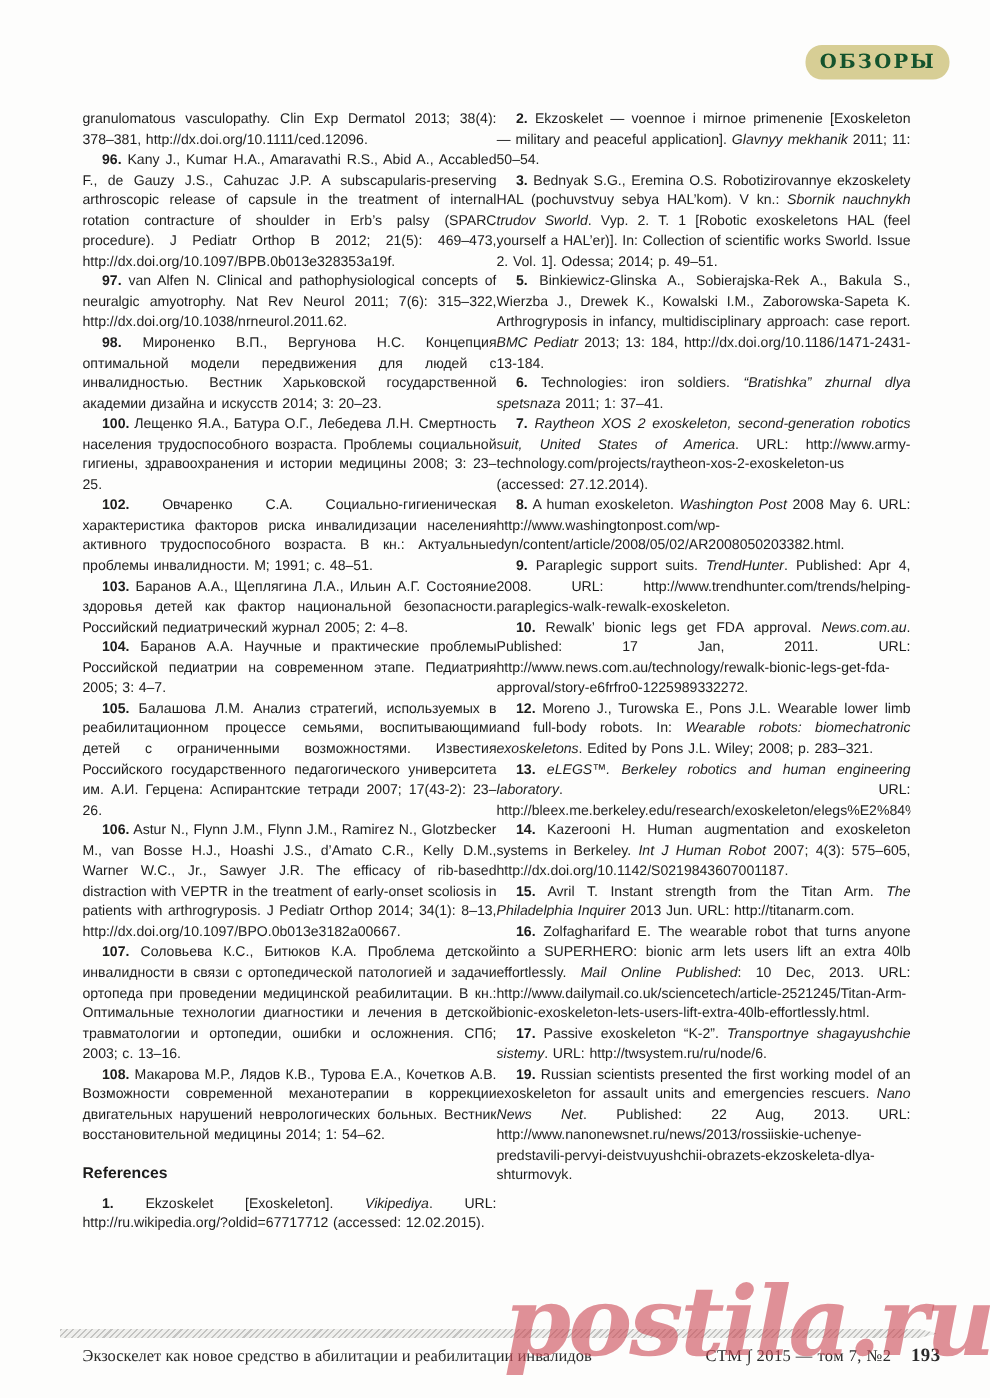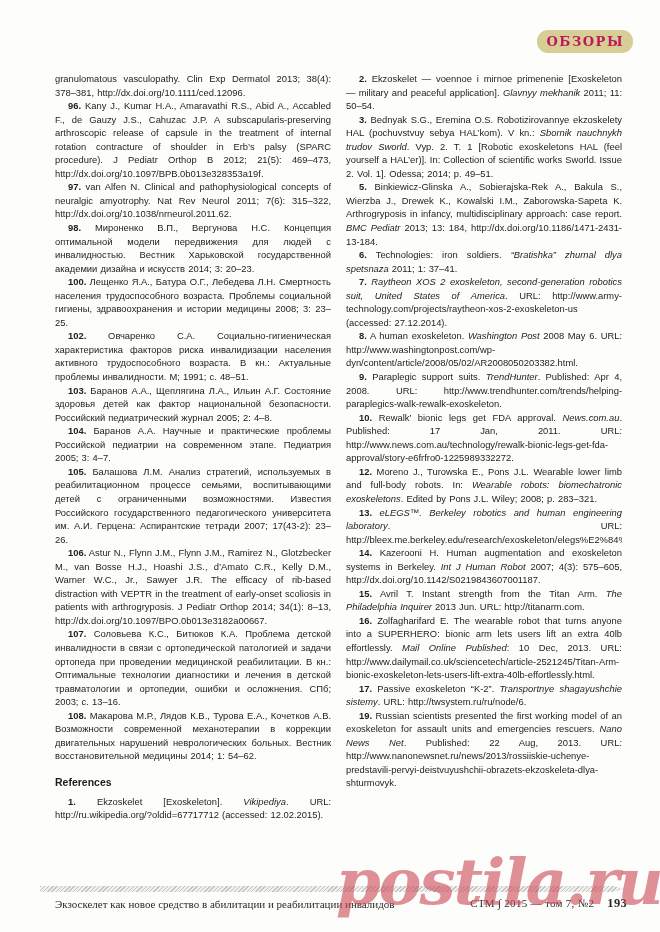--- a/index.html
+++ b/index.html
@@ -1,21 +1,21 @@
 <!DOCTYPE html>
 <html><head>
 <meta charset="utf-8">
 <style>
   html,body{margin:0;padding:0;background:#e9e9e7;}
   .page{position:relative;width:660px;height:932px;margin:0 auto;background:#fdfdfc;
         overflow:hidden;font-family:"Liberation Sans",sans-serif;color:#1d1d1d;}
-  .badge{position:absolute;top:30px;right:27px;background:#d7ce95;color:#be185d;
+  .badge{position:absolute;top:30px;right:27px;background:#d7ce95;color:#14532d;
          font-family:"DejaVu Serif",serif;font-weight:bold;font-size:13px;line-height:23px;
          padding:0 9px;letter-spacing:1.5px;border-radius:11px;}
-  .columns{position:absolute;left:55px;top:72px;display:flex;gap:15px;}
+  .columns{position:absolute;left:55px;top:72px;display:flex;}
   .col{width:276px;height:808px;overflow:hidden;}
   .ref{font-size:9.4px;line-height:13.55px;margin:0;text-align:justify;text-indent:13px;
        word-spacing:.5px;}
   .ref.cont{text-indent:0;}
   .ref b{font-weight:bold;}
   .refs-heading{font-size:10.5px;font-weight:bold;margin:13px 0 7px;text-indent:0;
                 font-family:"Liberation Sans",sans-serif;}
   .footer-band{position:absolute;left:40px;top:886px;width:585px;height:6px;
                background:repeating-linear-gradient(135deg,#c4c4c2 0 1px,#efefed 1px 3px);
                clip-path:polygon(0 0,calc(100% - 12px) 0,100% 50%,calc(100% - 12px) 100%,0 100%);}

